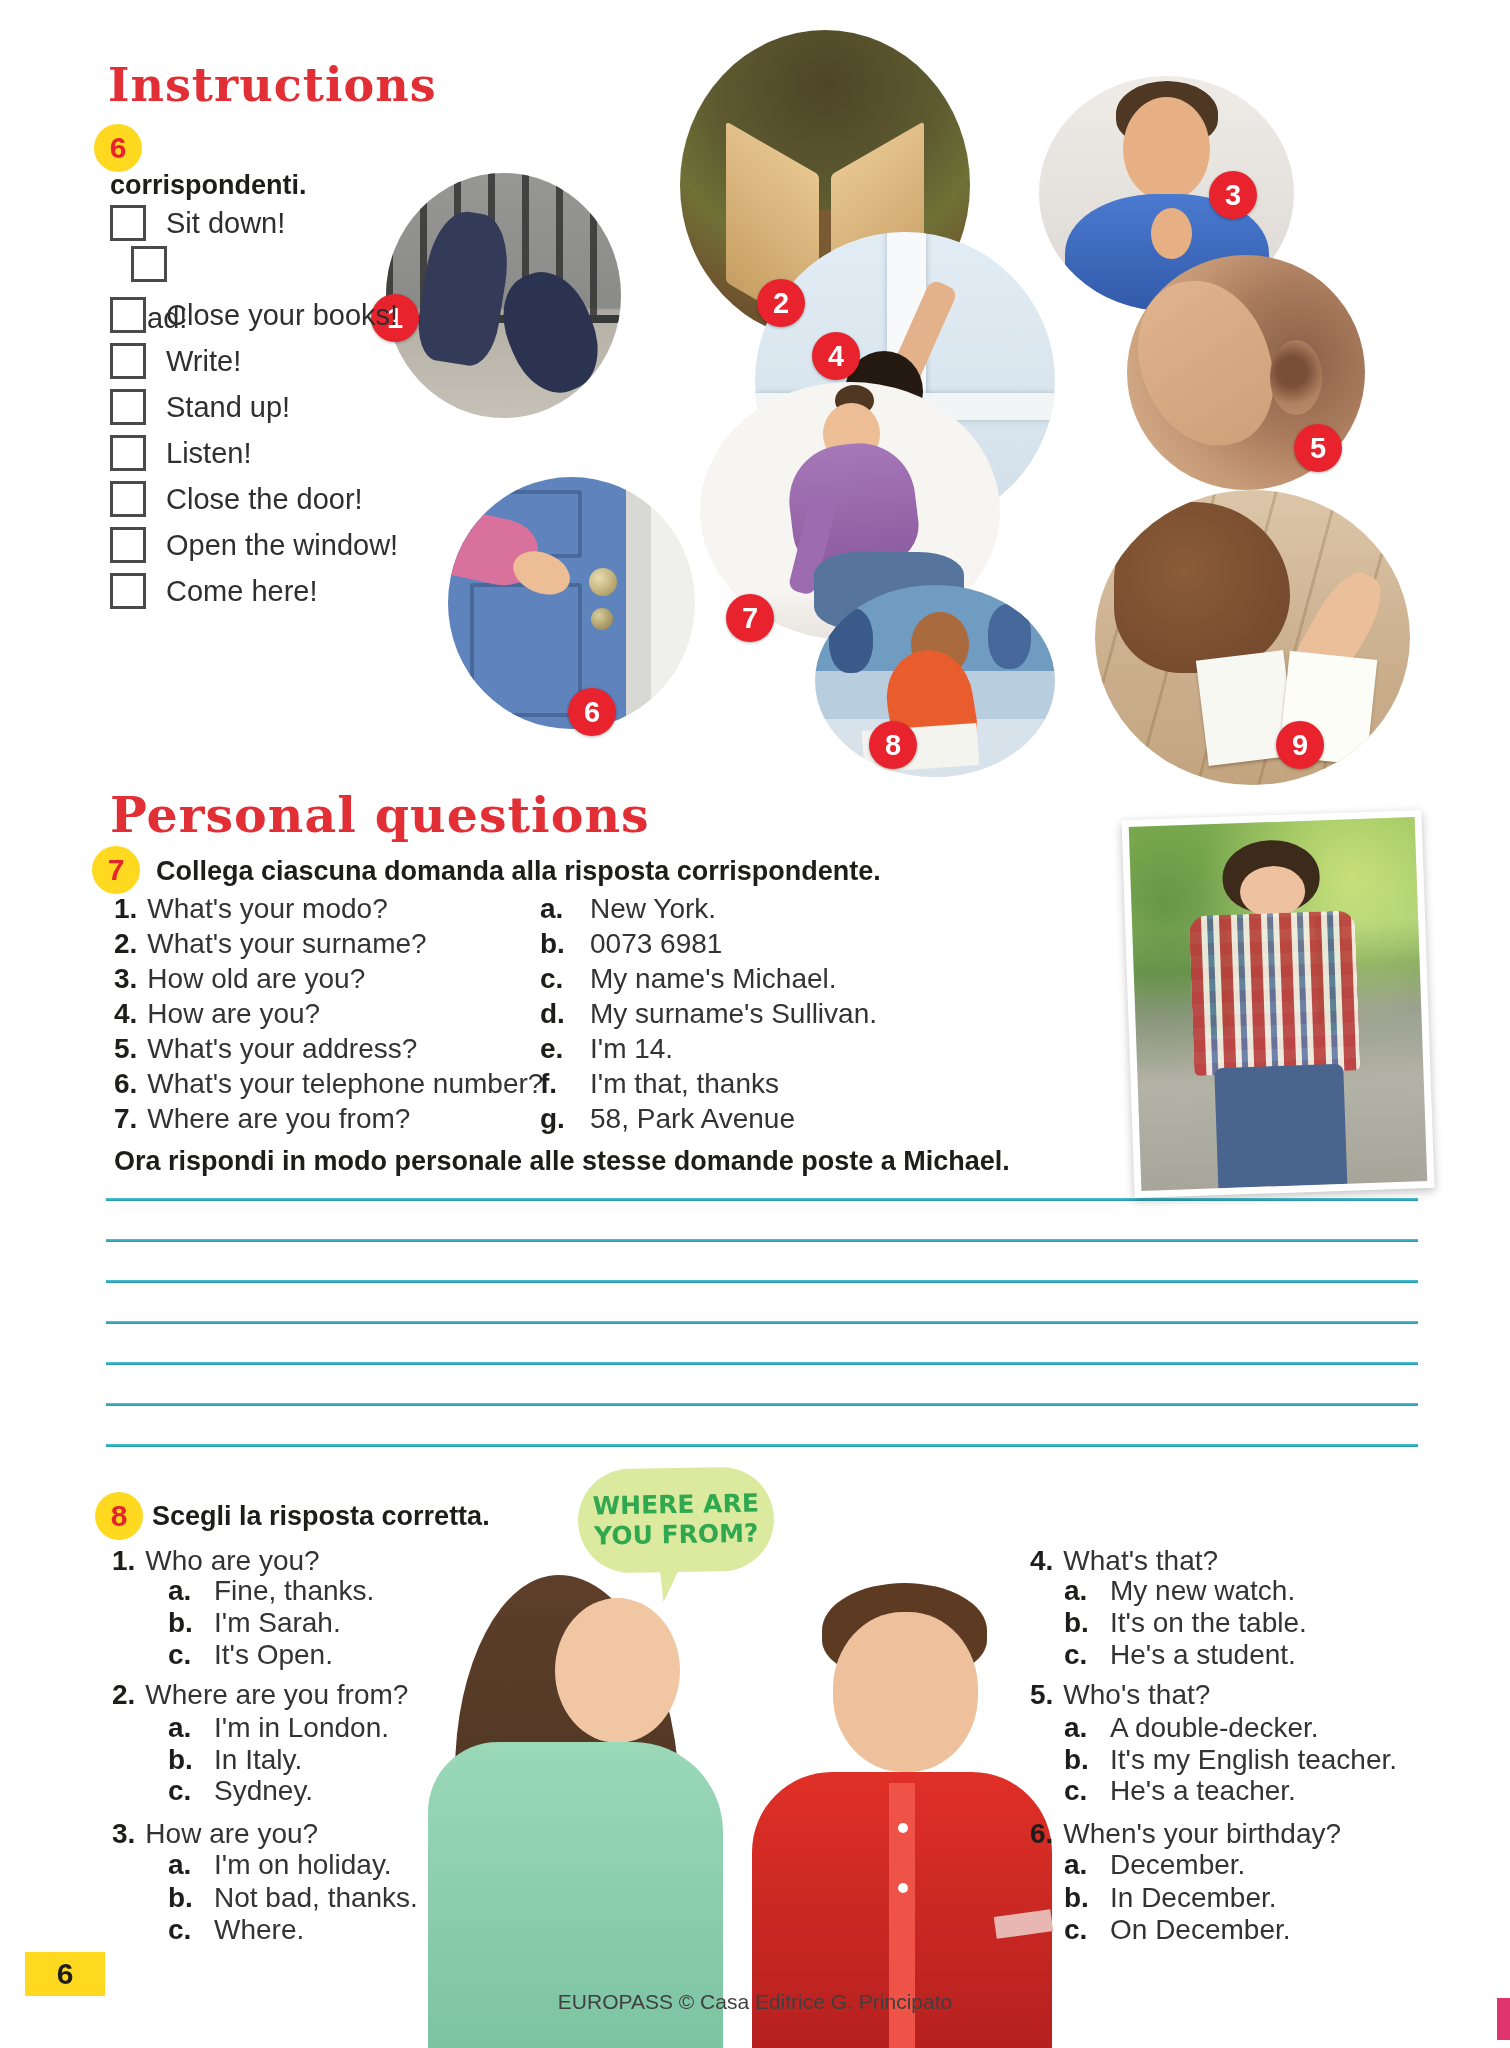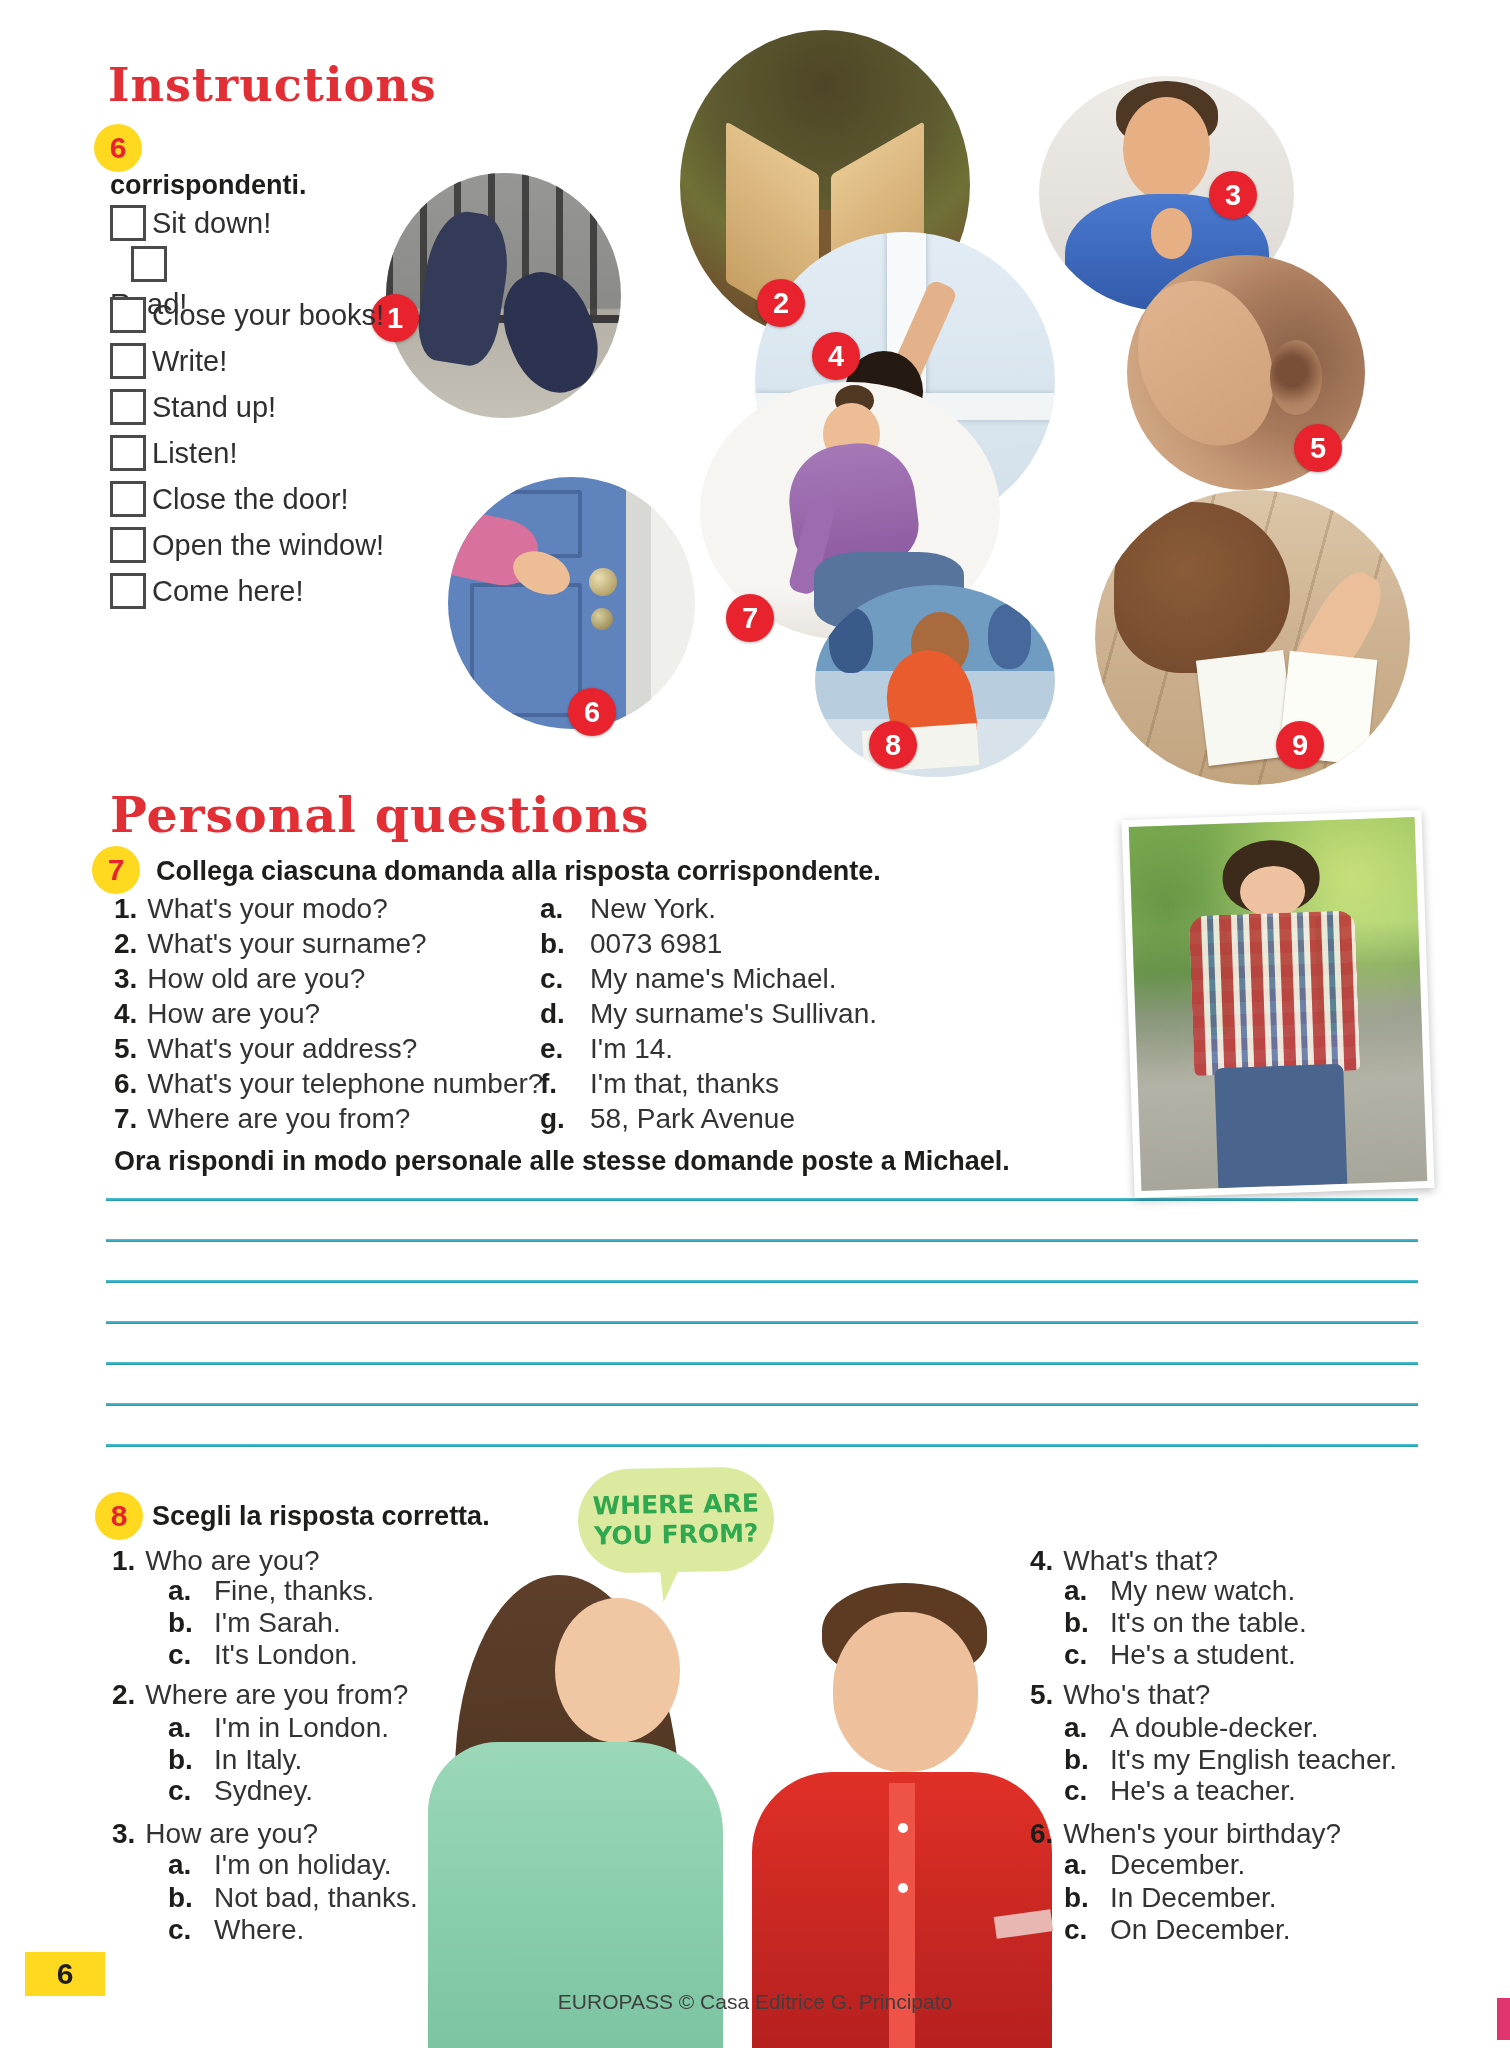--- a/index.html
+++ b/index.html
@@ -6,21 +6,21 @@
   #page{position:relative;width:1510px;height:2048px;margin:0 auto;background:#ffffff;
         font-family:"Liberation Sans",sans-serif;color:#2f2f2f;overflow:hidden;}
   .abs{position:absolute;}
   .sec-title{font-family:"DejaVu Serif",serif;font-weight:900;color:#e12f35;letter-spacing:1px;}
   .ybadge{width:48px;height:48px;border-radius:50%;background:#ffd91f;display:flex;align-items:center;
           justify-content:center;color:#e8232e;font-weight:bold;font-size:30px;z-index:7;}
   .pbadge{width:48px;height:48px;border-radius:50%;background:#e8232e;display:flex;align-items:center;
           justify-content:center;color:#fff;font-weight:bold;font-size:29px;z-index:6;
           box-shadow:0 1px 3px rgba(0,0,0,.3);}
   .prompt{font-weight:bold;color:#1d1d1b;font-size:27px;line-height:30px;z-index:7;}
-  .chkrow{display:flex;align-items:center;gap:6px;height:46px;z-index:7;}
+  .chkrow{display:flex;align-items:center;gap:20px;height:46px;z-index:7;}
   .chk{width:30px;height:30px;border:3px solid #4a4a4a;background:#fff;flex:0 0 auto;}
   .chklabel{font-size:29px;color:#2f2f2f;white-space:nowrap;}
   .photo{border-radius:50%;overflow:hidden;z-index:2;}
   .ph{position:absolute;}
   .qrow{display:flex;gap:10px;font-size:28px;color:#333;z-index:7;white-space:nowrap;align-items:baseline;}
   .qnum{font-weight:bold;color:#1d1d1b;}
   .oletter{font-weight:bold;color:#1d1d1b;display:inline-block;min-width:36px;}
   .aletter{font-weight:bold;color:#1d1d1b;display:inline-block;min-width:40px;}
   .wline{height:3px;background:linear-gradient(180deg,#4cc4d5,#2796a9);z-index:1;}
   .bubble-line{font-weight:bold;font-size:25px;color:#2fa84f;text-align:center;line-height:30px;
@@ -268,21 +268,21 @@
   <div class="abs qrow" style="left:168px;top:1575px;">
     <span class="oletter">a.</span>
     <span>Fine, thanks.</span>
     </div>
   <div class="abs qrow" style="left:168px;top:1607px;">
     <span class="oletter">b.</span>
     <span>I'm Sarah.</span>
     </div>
   <div class="abs qrow" style="left:168px;top:1639px;">
     <span class="oletter">c.</span>
-    <span>It's London.</span>
+    <span>It's Open.</span>
     </div>
 
   <div class="abs qrow" style="left:112px;top:1679px;">
     <span class="qnum">2.</span>
     <span>Where are you from?</span>
     </div>
   <div class="abs qrow" style="left:168px;top:1712px;">
     <span class="oletter">a.</span>
     <span>I'm in London.</span>
     </div>

